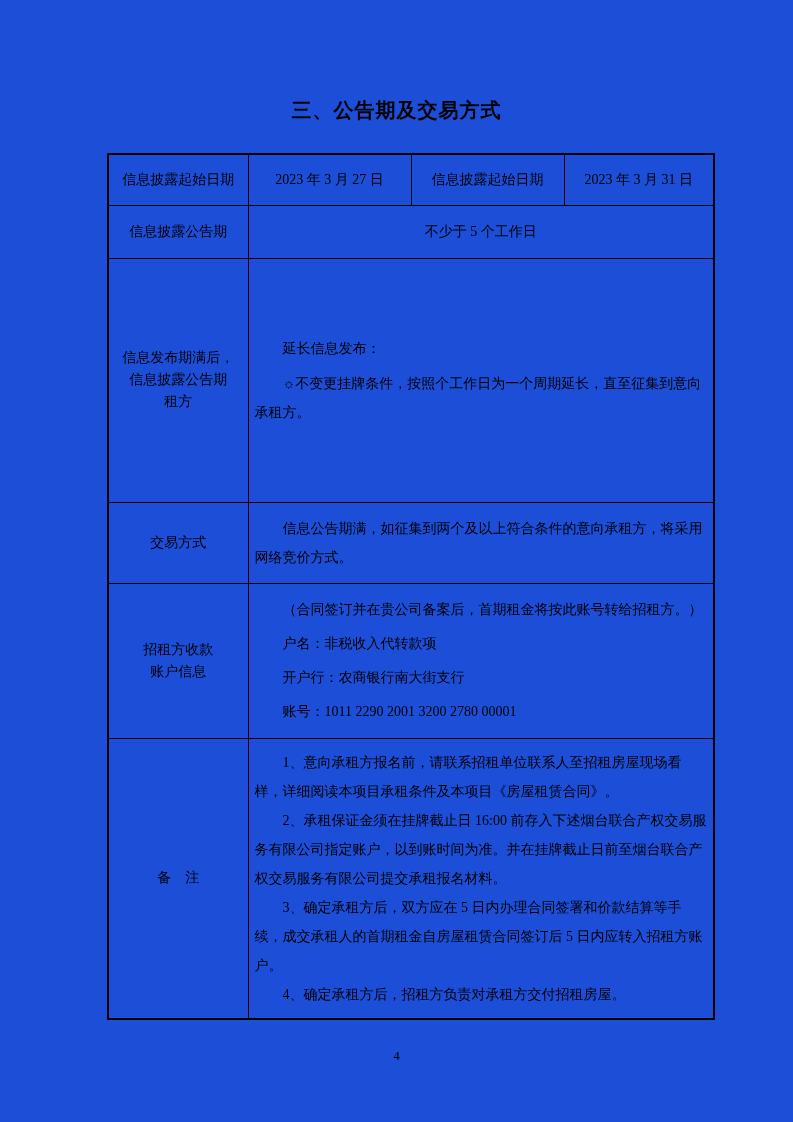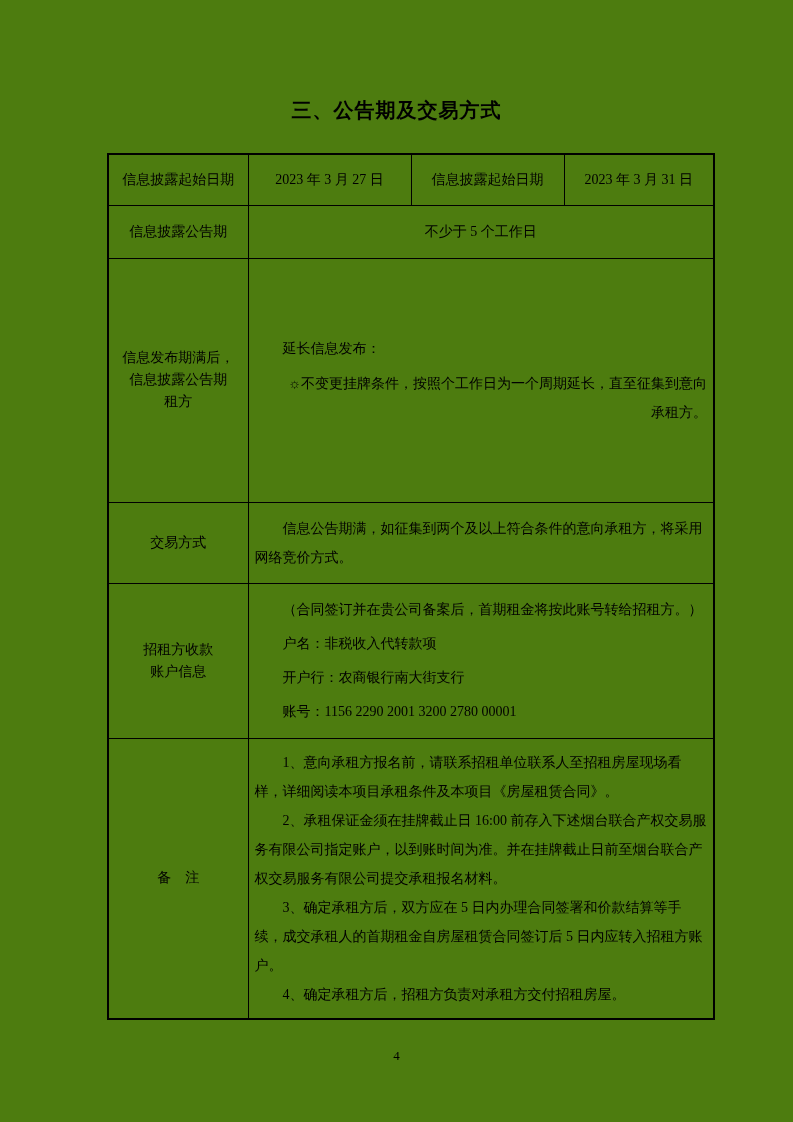--- a/index.html
+++ b/index.html
@@ -1,20 +1,20 @@
 <!DOCTYPE html>
 <html><head>
 <meta charset="utf-8">
 <style>
   html, body { margin: 0; padding: 0; background: #ffffff; }
   .page {
     position: relative;
     width: 793px;
     height: 1122px;
-    background: #4d7c0f;
+    background: #1d4ed8;
     overflow: hidden;
     font-family: "Liberation Serif", "DejaVu Serif", serif;
     color: #000000;
   }
   .doc-title {
     padding-top: 97px;
     margin: 0;
     text-align: center;
     font-size: 20px;
     font-weight: bold;
@@ -46,21 +46,21 @@
   td.content-cell {
     text-align: left;
     padding: 9px 6px;
   }
   .para {
     margin: 0;
     text-indent: 2em;
     line-height: 29px;
   }
   .lh34 .para { line-height: 34px; }
-  .gap-top { margin-top: 6px; text-align: right; }
+  .gap-top { margin-top: 6px; }
   .label-lines-3 { line-height: 38px; margin-left: 48px; }
   .label-lines-2 { line-height: 32px; }
   .page-number {
     margin-top: 28px;
     text-align: center;
     font-size: 13px;
   }
 </style>
 </head>
 <body>
@@ -111,21 +111,21 @@
 
     <tr style="height:154px">
       <td class="label-cell label-lines-2">
         <div>招租方收款</div>
         <div>账户信息</div>
       </td>
       <td class="content-cell lh34" colspan="3">
         <p class="para">（合同签订并在贵公司备案后，首期租金将按此账号转给招租方。）</p>
         <p class="para">户名：非税收入代转款项</p>
         <p class="para">开户行：农商银行南大街支行</p>
-        <p class="para">账号：1156 2290 2001 3200 2780 00001</p>
+        <p class="para">账号：1011 2290 2001 3200 2780 00001</p>
       </td>
     </tr>
 
     <tr style="height:257px">
       <td class="label-cell">备　注</td>
       <td class="content-cell" colspan="3">
         <p class="para">1、意向承租方报名前，请联系招租单位联系人至招租房屋现场看样，详细阅读本项目承租条件及本项目《房屋租赁合同》。</p>
         <p class="para">2、承租保证金须在挂牌截止日 16:00 前存入下述烟台联合产权交易服务有限公司指定账户，以到账时间为准。并在挂牌截止日前至烟台联合产权交易服务有限公司提交承租报名材料。</p>
         <p class="para">3、确定承租方后，双方应在 5 日内办理合同签署和价款结算等手续，成交承租人的首期租金自房屋租赁合同签订后 5 日内应转入招租方账户。</p>
         <p class="para">4、确定承租方后，招租方负责对承租方交付招租房屋。</p>

